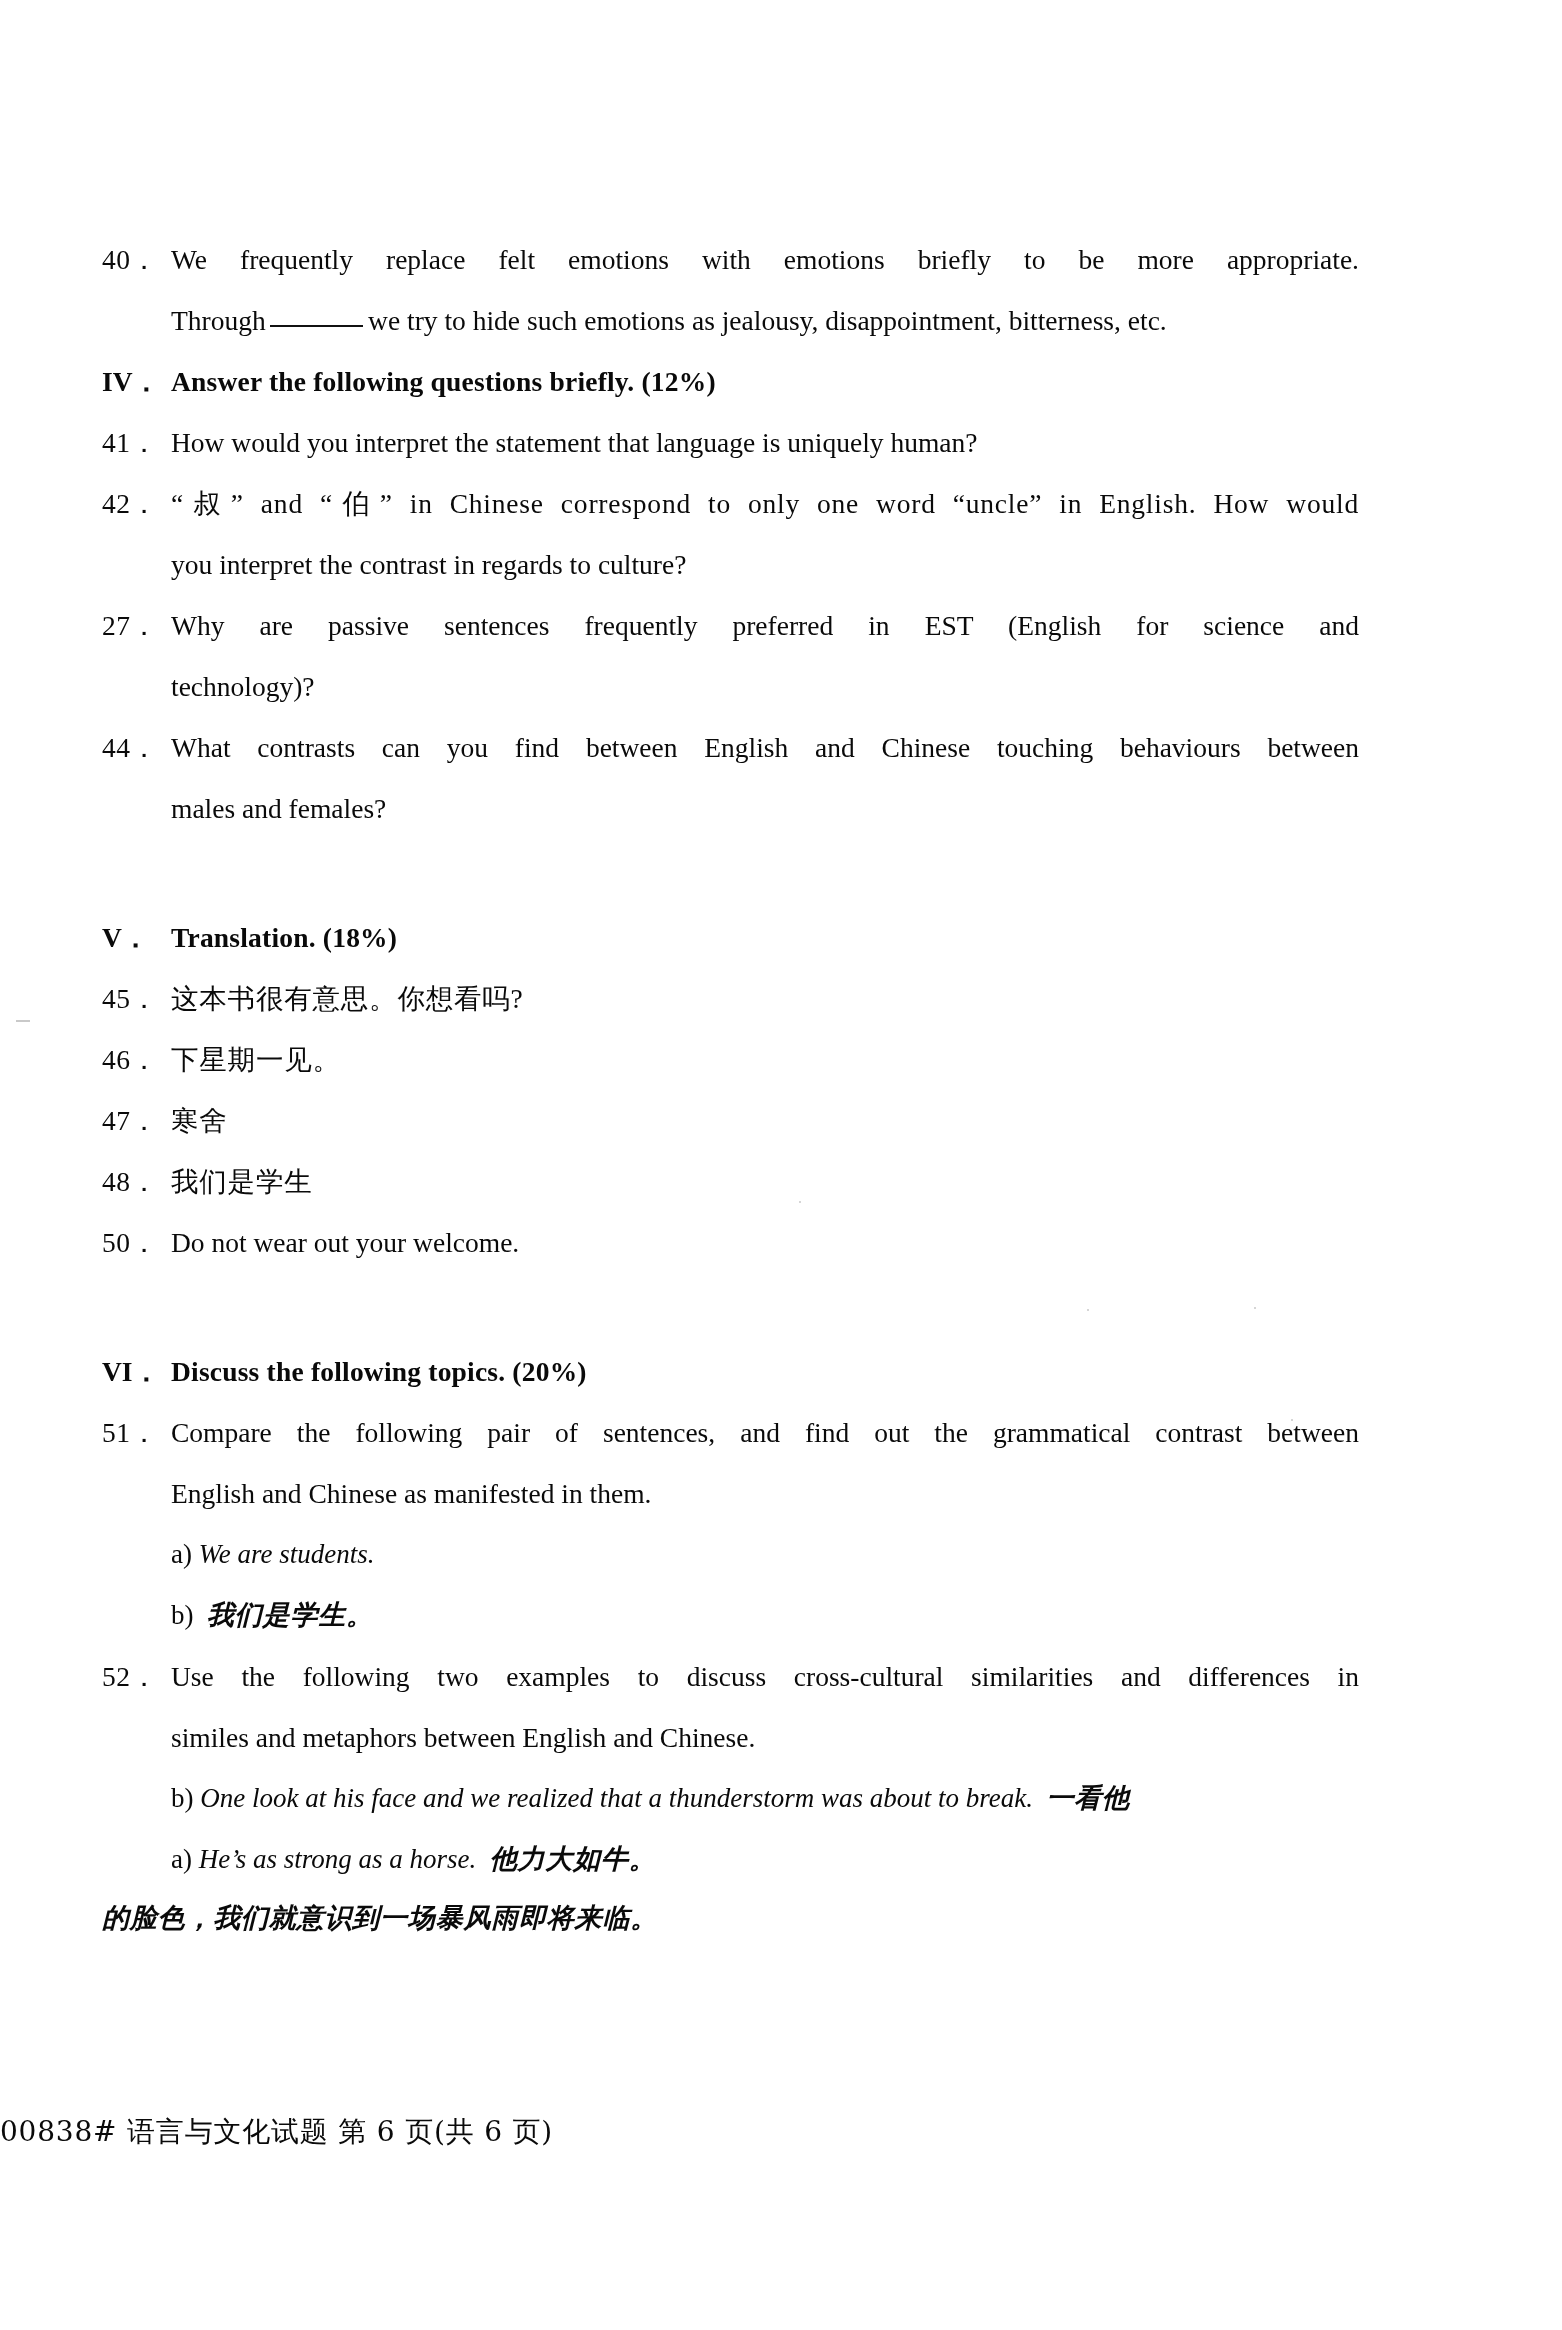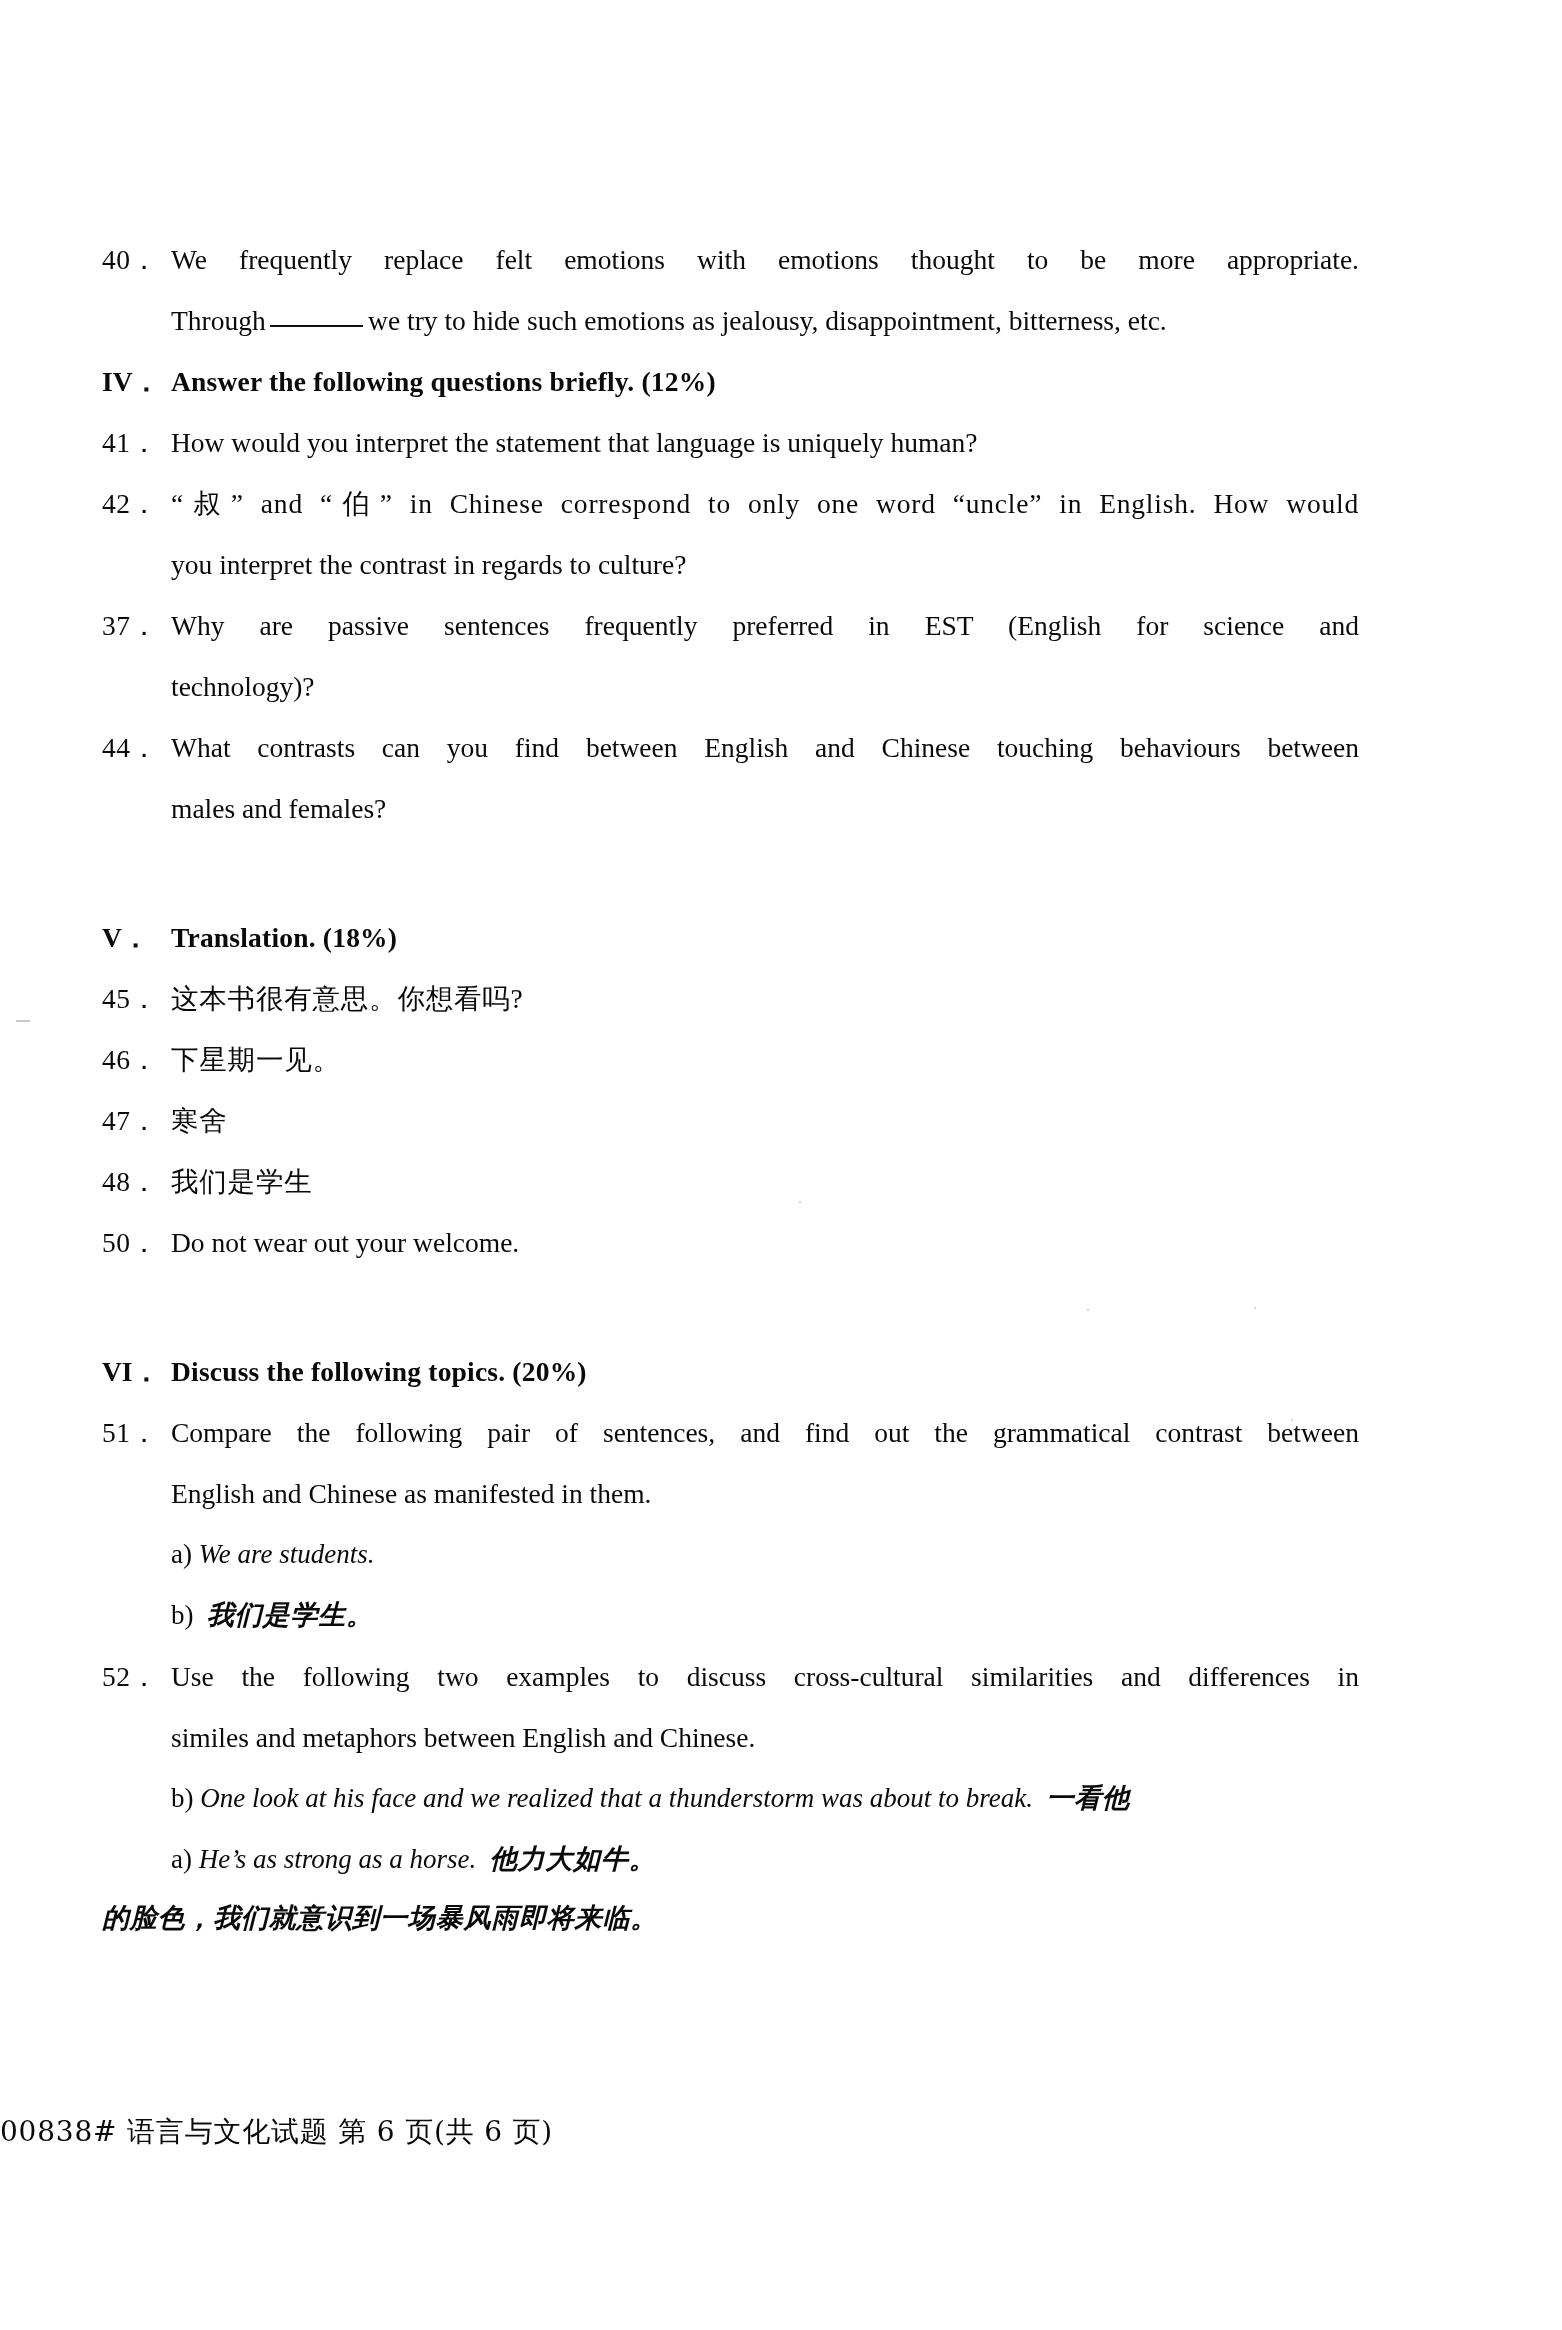--- a/index.html
+++ b/index.html
@@ -130,21 +130,21 @@
   <div class="speck" style="left:1254px;top:1307px;"></div>
   <div class="speck" style="left:1087px;top:1309px;"></div>
   <div class="speck" style="left:1291px;top:1419px;"></div>
   <div class="speck" style="left:799px;top:1201px;"></div>
   <div class="speck" style="left:15.7px;top:1020px;width:14px;height:1.6px;border-radius:0;"></div>
 
   <div class="content">
 
     <div class="item">
       <div class="num">40．</div>
-      <div class="body-txt stretch">We frequently replace felt emotions with emotions thought to be more appropriate.</div>
+      <div class="body-txt stretch">We frequently replace felt emotions with emotions briefly to be more appropriate.</div>
     </div>
     <div class="item">
       <div class="num"></div>
       <div class="body-txt">
         <span>Through</span><span class="blank-line"></span><span>we try to hide such emotions as jealousy, disappointment, bitterness, etc.</span>
       </div>
     </div>
 
     <div class="heading">
       <div class="rnum">IV．</div>
@@ -159,21 +159,21 @@
     <div class="item">
       <div class="num">42．</div>
       <div class="body-txt stretch cn">“叔” and “伯” in Chinese correspond to only one word “uncle” in English. How would</div>
     </div>
     <div class="item">
       <div class="num"></div>
       <div class="body-txt">you interpret the contrast in regards to culture?</div>
     </div>
 
     <div class="item">
-      <div class="num">37．</div>
+      <div class="num">27．</div>
       <div class="body-txt stretch">Why are passive sentences frequently preferred in EST (English for science and</div>
     </div>
     <div class="item">
       <div class="num"></div>
       <div class="body-txt">technology)?</div>
     </div>
 
     <div class="item">
       <div class="num">44．</div>
       <div class="body-txt stretch">What contrasts can you find between English and Chinese touching behaviours between</div>

